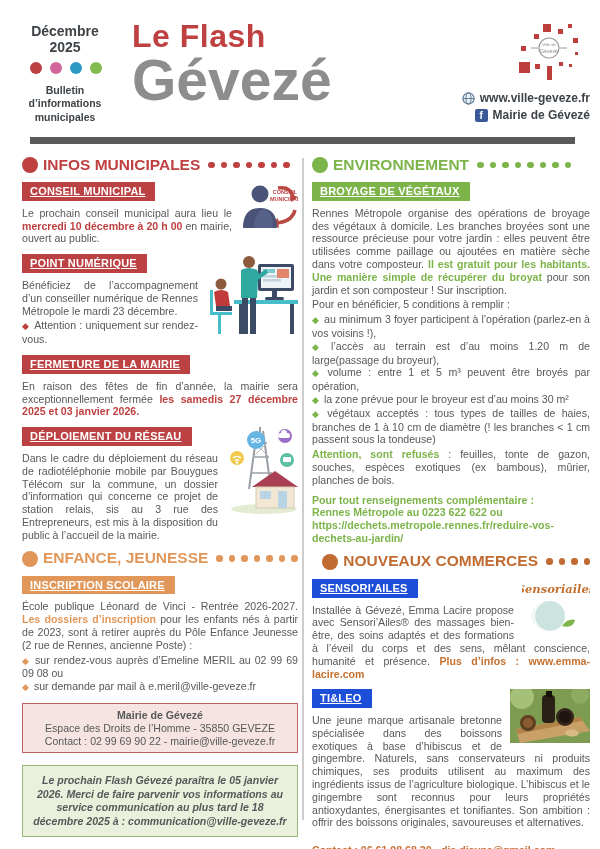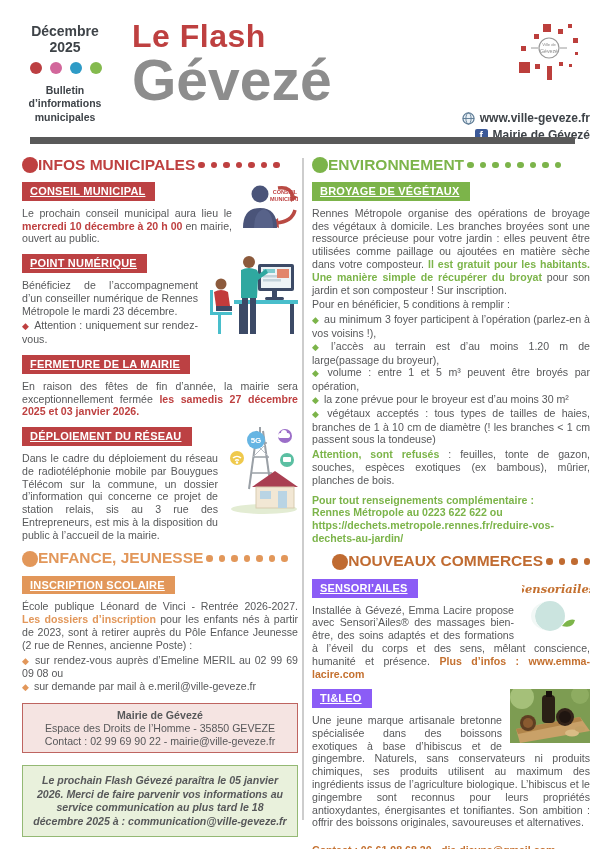--- a/index.html
+++ b/index.html
@@ -8,40 +8,40 @@
   
   .hdr-left{position:absolute;top:24px;left:28px;width:74px;text-align:center;color:#3E4348;font-weight:bold;}
   .hdr-month{font-size:14px;line-height:1.12;}
   .hdr-dotrow{display:flex;justify-content:space-between;margin:7px 0 10px 2px;}
   .hdr-dot{width:12px;height:12px;border-radius:50%;display:inline-block;}
   .hdr-bulletin{font-size:10.5px;line-height:1.25;}
   .hdr-title{position:absolute;left:132px;top:20px;font-weight:bold;}
   .t1{color:#BE4040;font-size:32px;line-height:1;letter-spacing:.5px;}
   .t2{color:#8D8D8D;font-size:57px;line-height:.98;margin-top:1px;}
   .hdr-logo{position:absolute;left:513px;top:22px;}
-  .hdr-links{position:absolute;right:10px;top:91px;text-align:right;font-size:12px;font-weight:bold;color:#3E4348;margin-top:20px;}
+  .hdr-links{position:absolute;right:10px;top:91px;text-align:right;font-size:12px;font-weight:bold;color:#3E4348;}
   .hdr-link-row{display:flex;align-items:center;justify-content:flex-end;gap:5px;margin-bottom:3px;}
   .fb-icon{width:13px;height:13px;background:#3B5998;color:#fff;border-radius:2px;display:inline-flex;
            align-items:center;justify-content:center;font-size:10px;font-weight:bold;}
   .hdr-bar{position:absolute;left:30px;top:137px;width:545px;height:7px;background:#595959;}
   .divider{position:absolute;left:302px;top:158px;width:2px;height:662px;background:#CDCDCD;}
   
   .col{position:absolute;top:155px;font-size:10.6px;line-height:12.8px;}
   .col-left{left:22px;width:276px;}
   .col-right{left:312px;width:278px;}
   
-  .sec-head{display:flex;align-items:center;font-weight:bold;font-size:15.5px;margin:2px 0 9px;}
+  .sec-head{display:flex;align-items:center;gap:5px;font-weight:bold;font-size:15.5px;margin:2px 0 9px;}
   .big-dot{width:16px;height:16px;border-radius:50%;background:currentColor;flex:0 0 auto;}
   .dots{display:inline-flex;gap:6px;align-items:center;margin-left:3px;}
   .sm-dot{width:6.5px;height:6.5px;border-radius:50%;background:currentColor;display:inline-block;}
   .c-red{color:#BE4040;} .c-green{color:#7CB44A;} .c-orange{color:#E2975A;} .c-rust{color:#C06B31;justify-content:flex-end;}
   
   .banner{display:inline-block;color:#fff;font-weight:bold;font-size:11px;padding:3px 10px 3px 8px;
           margin:0 0 6px 0;letter-spacing:.2px;text-decoration:underline;}
-  .b-red{background:#BC4143;} .b-orange{background:#E2975A;} .b-green{background:#7CB44A;} .b-rust{background:#8b5cf6;}
+  .b-red{background:#BC4143;} .b-orange{background:#E2975A;} .b-green{background:#7CB44A;} .b-rust{background:#1d4ed8;}
   .section{margin-bottom:9px;}
   .para{margin:0;text-align:justify;}
   .red-b{color:#BE4040;font-weight:bold;}
   .green-b{color:#7CB44A;font-weight:bold;}
   .orange-b{color:#E2975A;font-weight:bold;}
   .rust-b{color:#C4702F;font-weight:bold;}
   .fl-r{float:right;margin:0 0 3px 8px;}
   .clear{clear:both;}
   
   .blist{margin-top:2px;}

